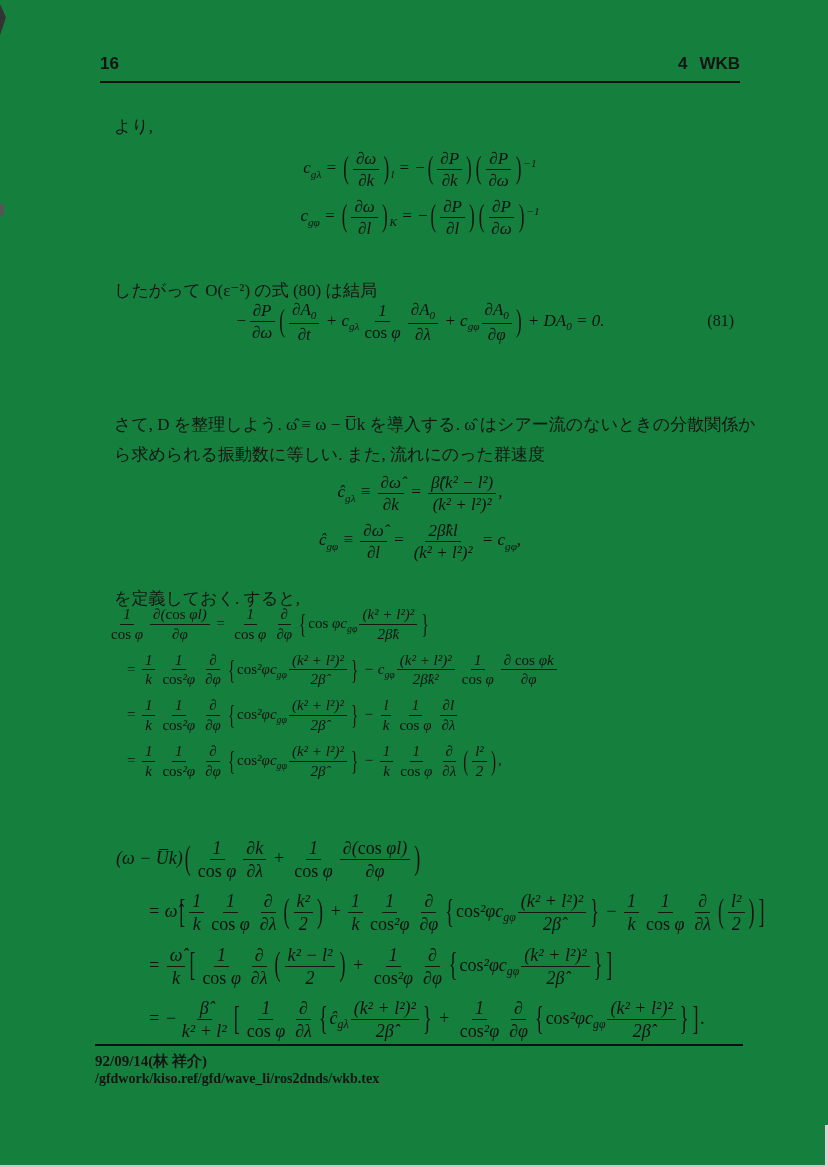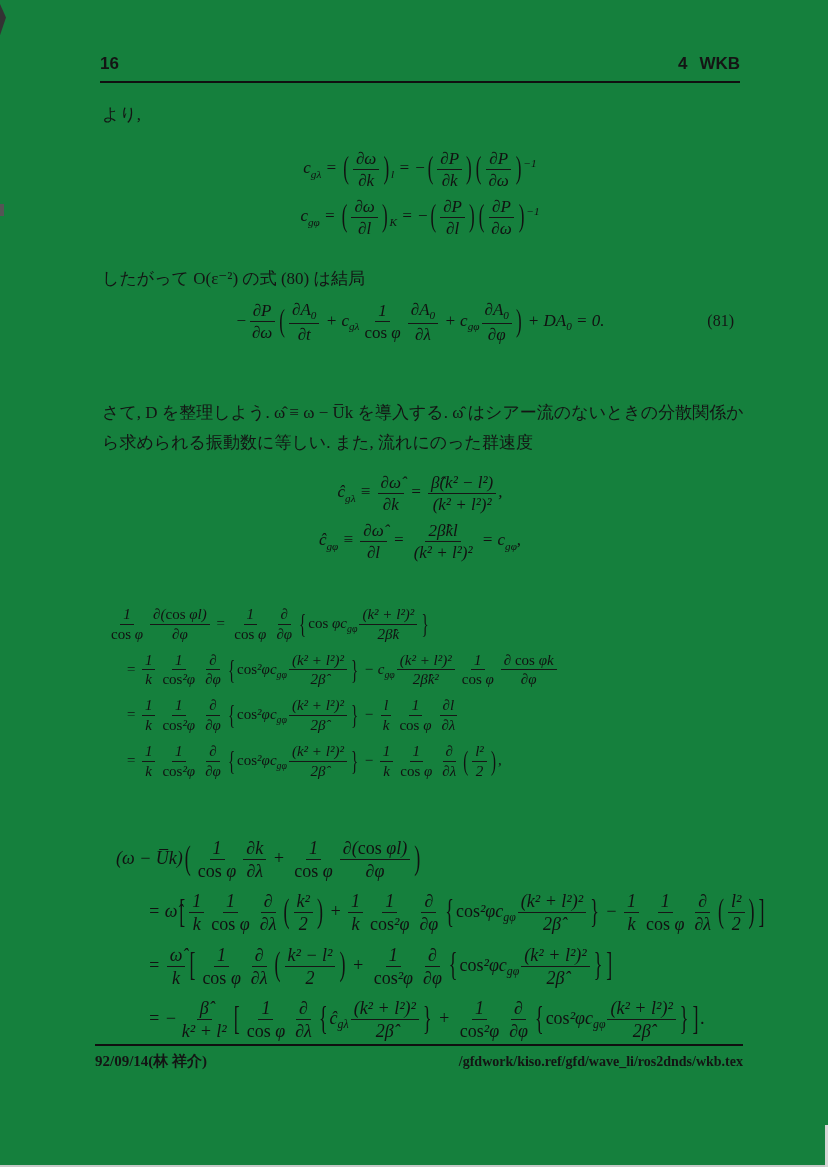--- a/index.html
+++ b/index.html
@@ -17,27 +17,28 @@
     padding-bottom:7px;border-bottom:2.5px solid #101010;
   }
   .hdr .hnum{margin-right:30px;}
   .hdr .spacer{flex:1;}
   .hdr .hnum-r{margin-right:12px;}
   .ftr{
     position:absolute;left:95px;top:1044px;width:648px;
     border-top:2.5px solid #101010;padding-top:6px;
     display:flex;justify-content:space-between;align-items:baseline;
     font-size:15px;
+    flex-direction:column;
   }
   .ftr .fleft{font-weight:bold;font-family:"Liberation Serif","DejaVu Serif",serif;}
   .ftr .fright{font-family:"Liberation Serif","DejaVu Serif",serif;font-weight:bold;font-size:14px;}
   
   .para{
     position:absolute;left:102px;width:646px;
-    font-size:17px;line-height:1.75;margin:0;
+    font-size:17px;line-height:1.75;margin:12px;
     font-family:"Liberation Serif","DejaVu Serif",serif;
   }
   
   .math{font-style:italic;color:#111;}
   .mi{white-space:pre;}
   .rm{font-style:normal;}
   .eqline{white-space:nowrap;line-height:1.1;}
   .mfrac{
     display:inline-flex;flex-direction:column;align-items:center;
     vertical-align:middle;margin:0 2px;line-height:1.12;
@@ -143,20 +144,21 @@
         </span><span class="mi">,</span></div>
     <div class="eqline"><span class="mi">ĉ</span><sub class="msub"><span class="mi">gφ</span></sub><span class="mi"> ≡ </span><span class="mfrac">
           <span class="num"><span class="mi">∂ω̂</span></span>
           <span class="den"><span class="mi">∂l</span></span>
         </span><span class="mi"> = </span><span class="mfrac">
           <span class="num"><span class="mi">2β̂kl</span></span>
           <span class="den"><span class="mi">(k² + l²)²</span></span>
         </span><span class="mi"> = c</span><sub class="msub"><span class="mi">gφ</span></sub><span class="mi">,</span></div>
   </div>
 
+  <p class="para" style="top:572px;">を定義しておく. すると,</p>
 
   <div class="eqblock3 math" style="top:606px;">
     <div class="eqline lead"><span class="mfrac">
           <span class="num"><span class="mi">1</span></span>
           <span class="den"><span class="rm"><span class="mi">cos</span></span><span class="mi"> φ</span></span>
         </span><span class="mfrac">
           <span class="num"><span class="mi">∂(</span><span class="rm"><span class="mi">cos</span></span><span class="mi"> φl)</span></span>
           <span class="den"><span class="mi">∂φ</span></span>
         </span><span class="mi"> = </span><span class="mfrac">
           <span class="num"><span class="mi">1</span></span>

